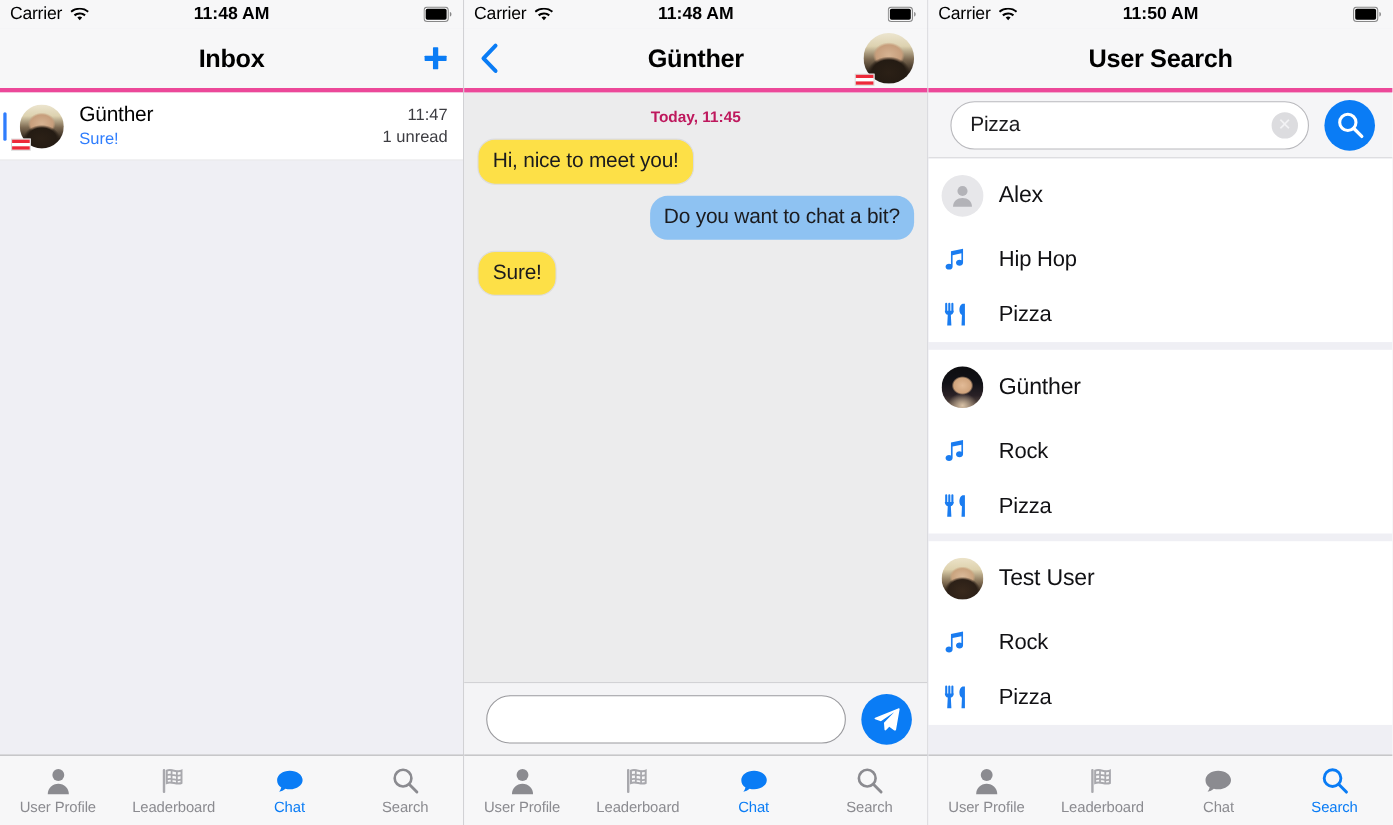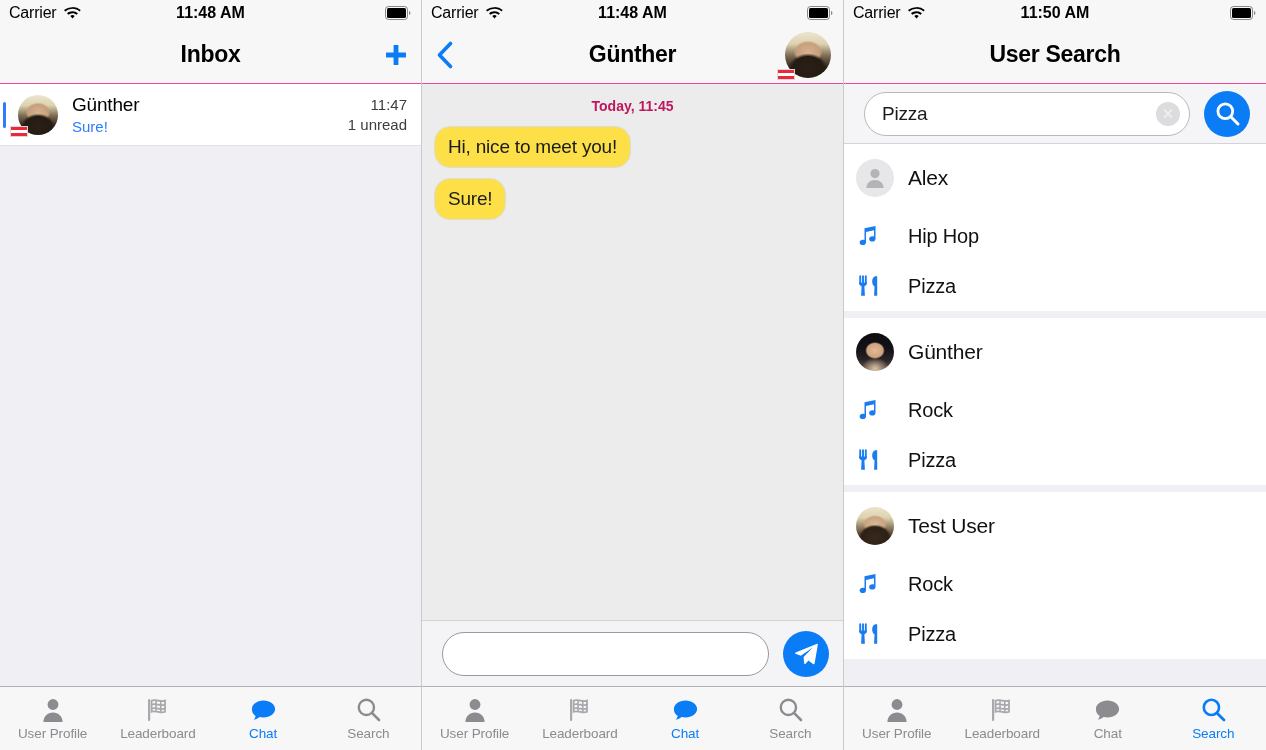--- a/index.html
+++ b/index.html
@@ -35,21 +35,21 @@
     font-size: 16px; font-weight: bold; pointer-events: none;
   }
   .sb-right { margin-left: auto; display: flex; align-items: center; }
   .wifi { width: 17px; height: 13px; display: block; }
   .battery { width: 27px; height: 14px; display: block; }
 
   
   .navbar {
     height: 58px; flex: 0 0 58px;
     background: #f7f7f8;
-    border-bottom: 1px solid #ec4899;
+    border-bottom: 4px solid #ec4899;
     display: flex; align-items: center;
     position: relative;
     padding: 0 12px;
   }
   .nav-title {
     position: absolute; left: 0; right: 0; text-align: center;
     font-size: 23px; font-weight: bold; color: #000;
     letter-spacing: -0.3px; pointer-events: none;
   }
   .nav-btn { z-index: 2; cursor: pointer; display: flex; align-items: center; }
@@ -402,20 +402,23 @@
             </span>
         </div>
       </div>
     </div>
 
     <div class="chat-body">
       <div class="chat-daystamp">Today, 11:45</div>
       <div class="bubble-row incoming">
         <div class="bubble in">Hi, nice to meet you!</div>
       </div>
+      <div class="bubble-row outgoing">
+        <div class="bubble out">Do you want to chat a bit?</div>
+      </div>
       <div class="bubble-row incoming">
         <div class="bubble in">Sure!</div>
       </div>
     </div>
 
     <div class="chat-inputbar">
       <input class="msg-input" type="text" value="" placeholder="" style="">
       <div class="send-btn">
         <span>
           <svg viewBox="0 0 26 26">

